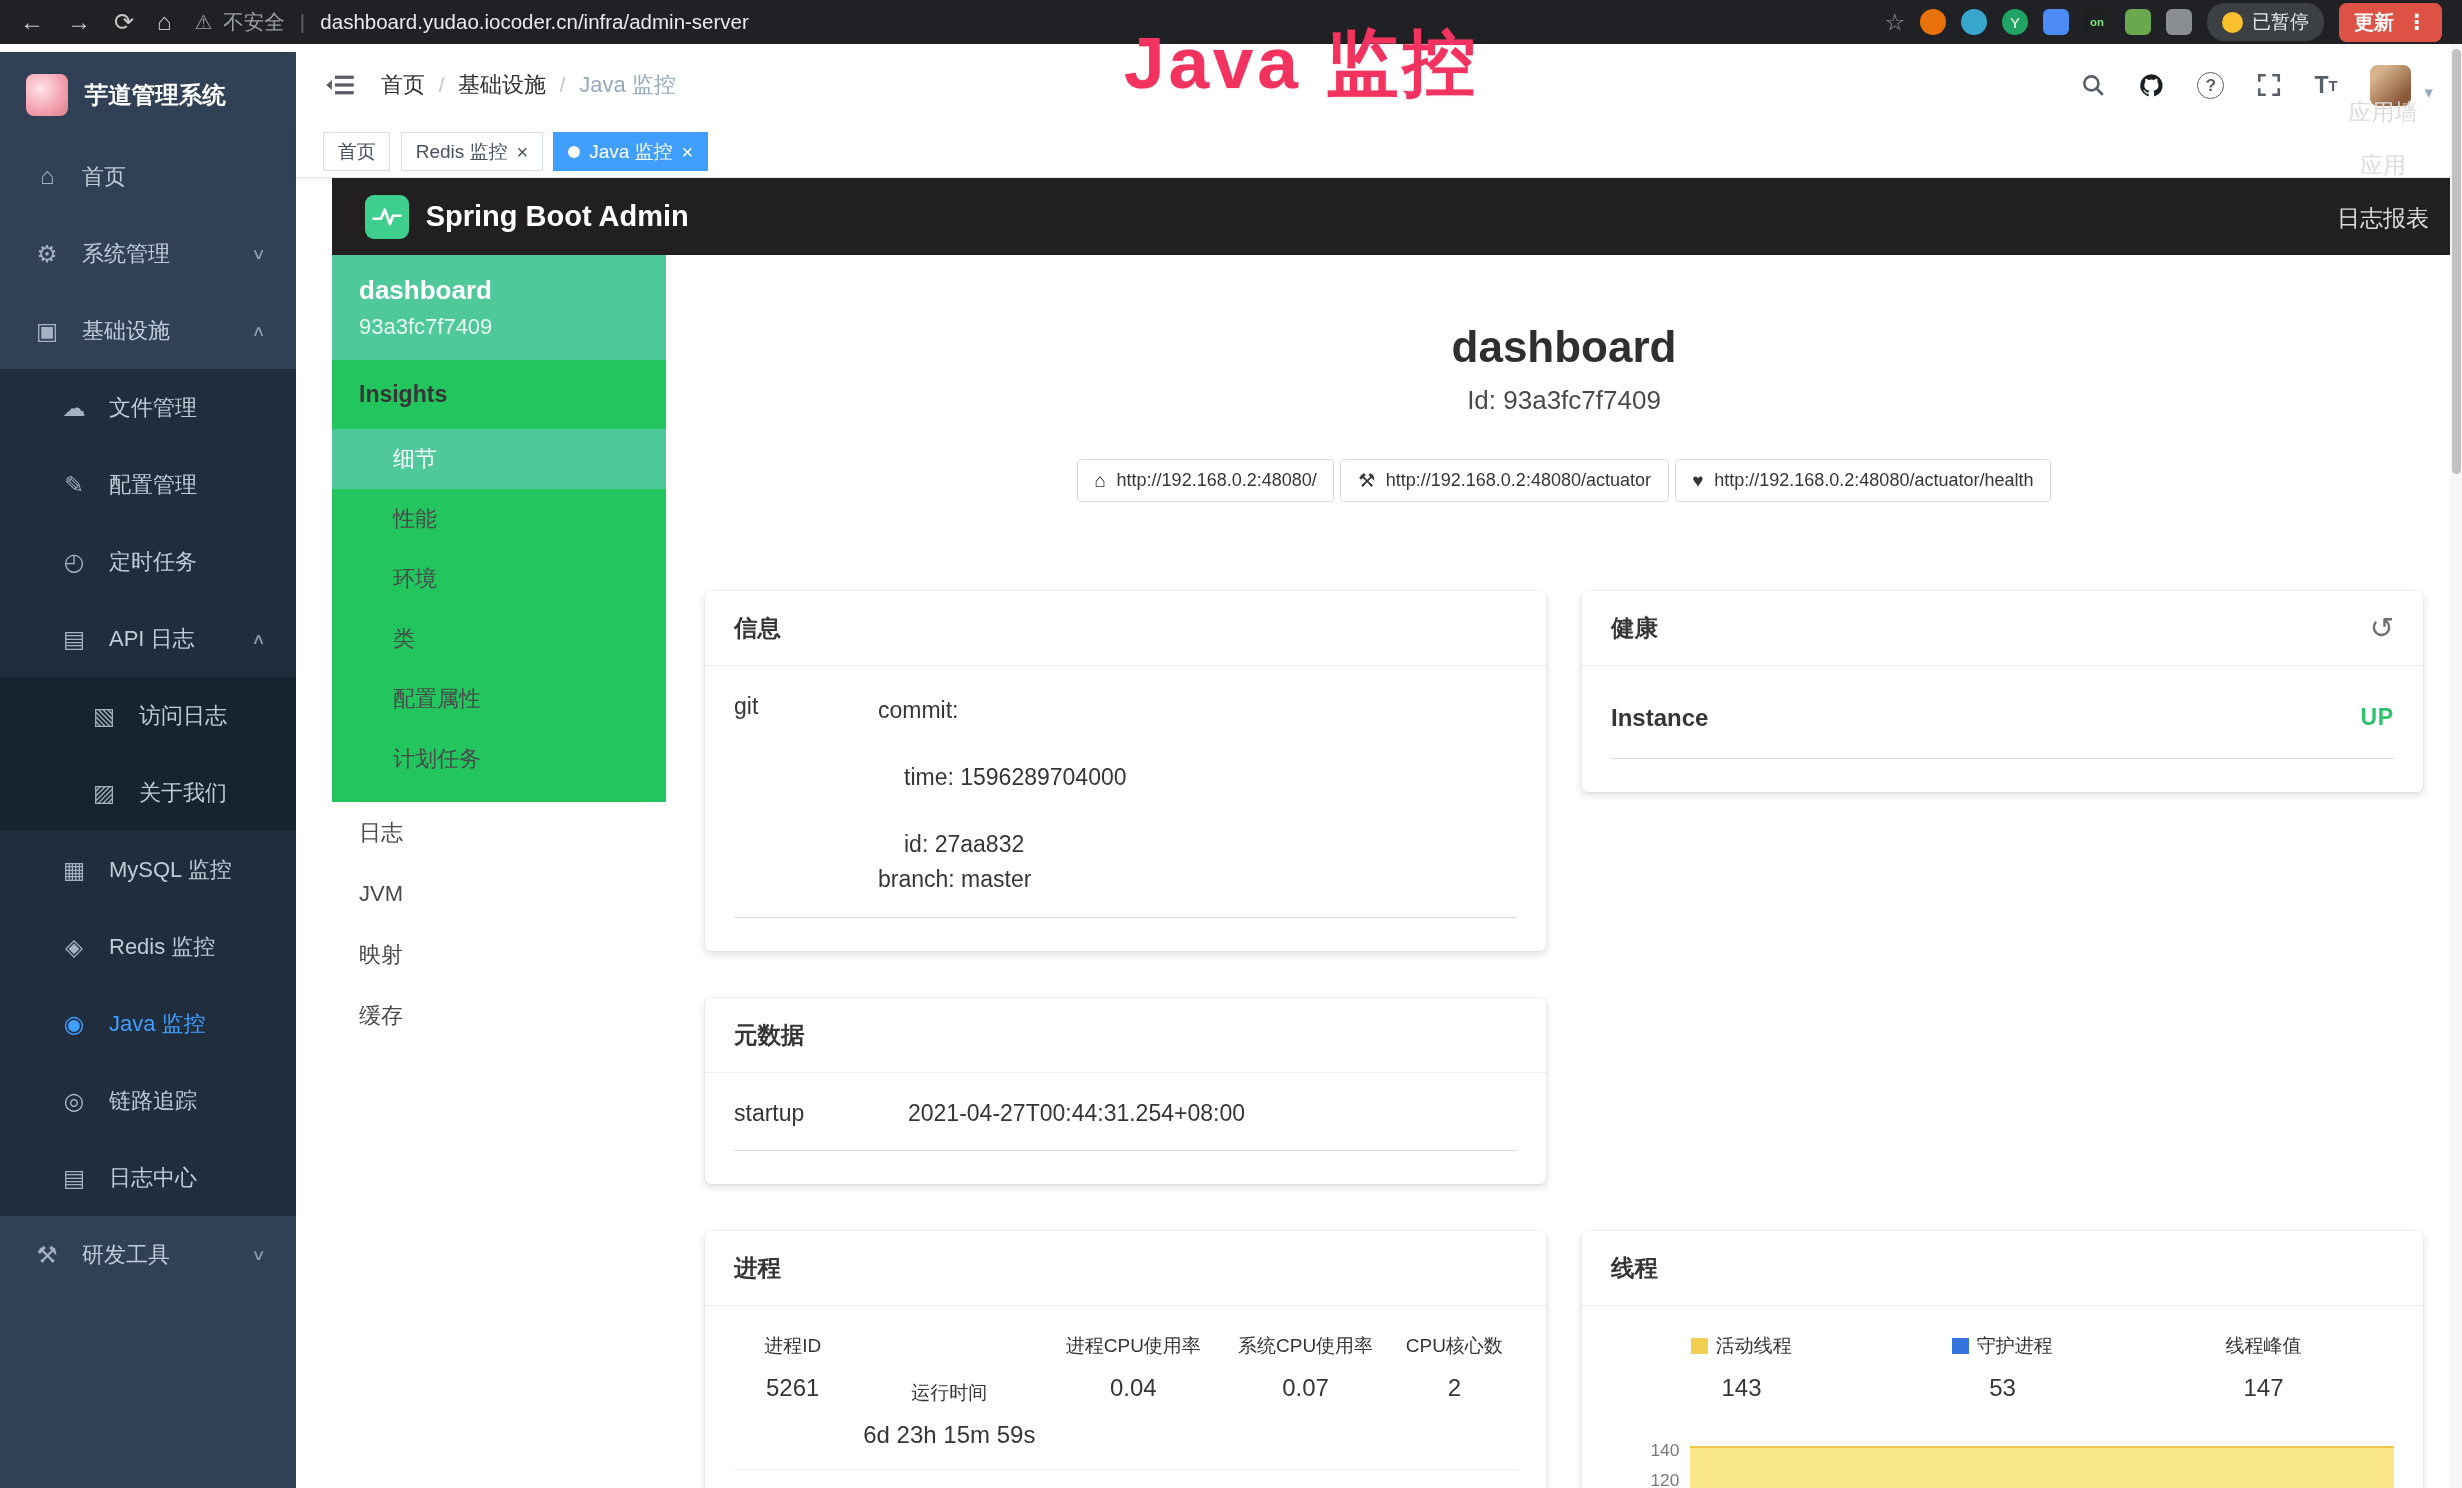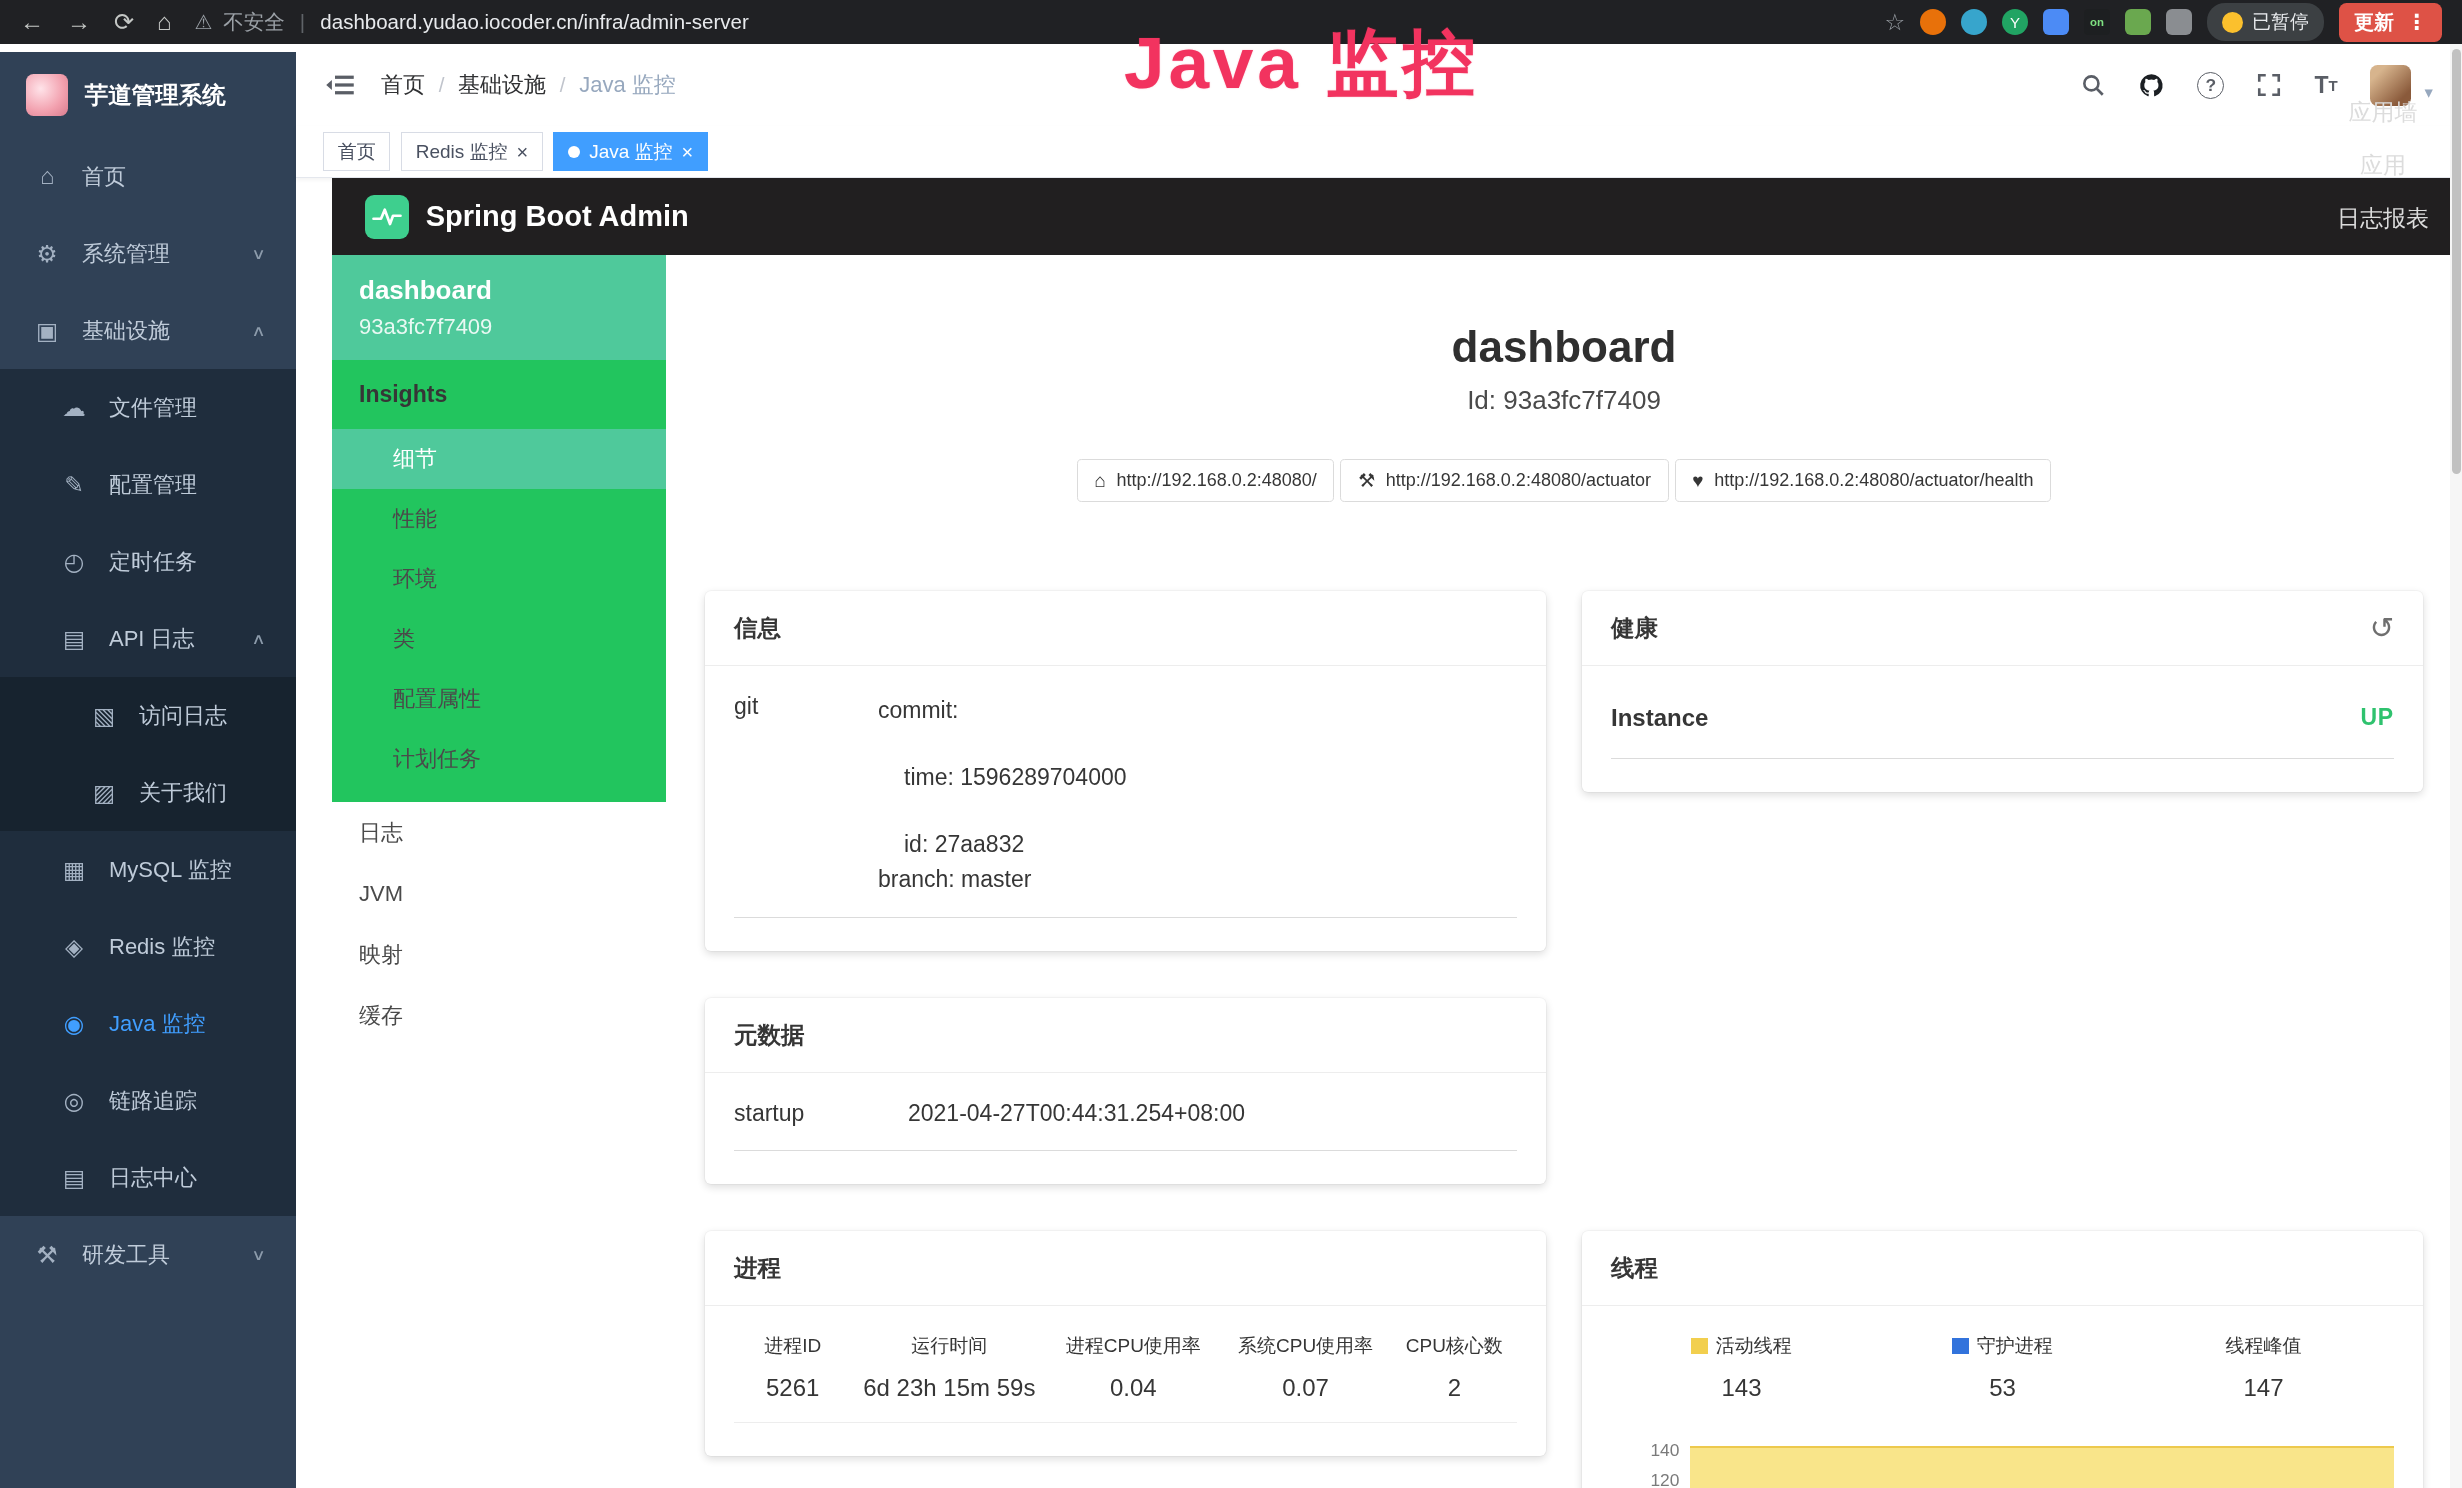--- a/index.html
+++ b/index.html
@@ -129,21 +129,21 @@
     border-bottom:1.5px solid #dbdbdb; padding:10.6px 0 26px; }
   .hkey { font-size:24px; font-weight:700; color:#363636; }
   .up { font-size:23px; font-weight:700; color:#2fc26e; letter-spacing:0.8px; }
 
   .meta-row { display:flex; border-bottom:1.5px solid #dbdbdb; padding-bottom:23px; }
   .meta-key { width:174px; font-size:23px; color:#363636; flex-shrink:0; }
   .meta-val { font-size:23px; color:#363636; }
 
   .ptable { display:flex; border-bottom:1.5px solid #ededed; padding-bottom:20px; }
   .pcol { text-align:center; }
-  .pcol.w1{width:15%;} .pcol.w2{width:25%;} .pcol.w3{width:22%;} .pcol.w4{width:22%;} .pcol.w5{width:16%;}
+  .pcol.w1{width:15%;} .pcol.w2{width:25%;margin-top:47px;} .pcol.w3{width:22%;} .pcol.w4{width:22%;} .pcol.w5{width:16%;}
   .phead { font-size:19px; color:#363636; }
   .pval { font-size:24px; color:#363636; margin-top:15px; }
 
   .tlegend { display:flex; }
   .leg { flex:1; text-align:center; }
   .leg-top { display:flex; align-items:center; justify-content:center; gap:7.6px; font-size:19px; color:#363636; }
   .sq { width:16.7px; height:16.7px; display:inline-block; }
   .sq-y { background:#f2cf4e; }
   .sq-b { background:#3273dc; }
   .leg-val { font-size:24px; color:#363636; margin-top:15px; }

